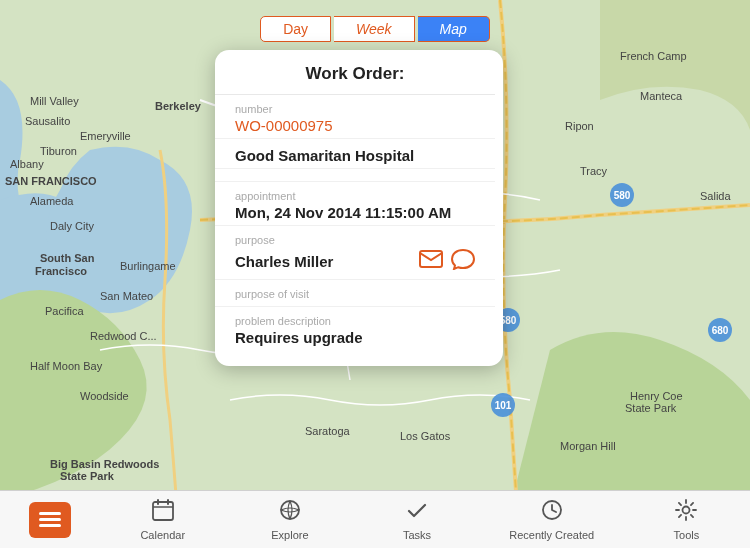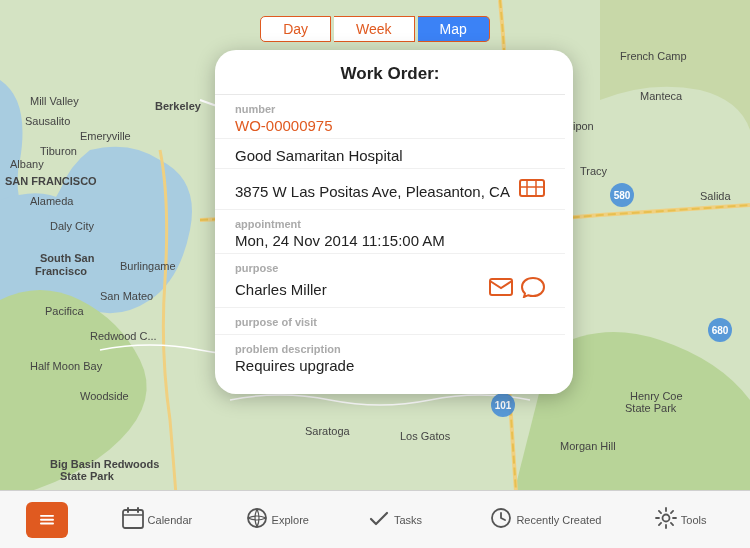--- a/index.html
+++ b/index.html
@@ -57,34 +57,35 @@
       min-width: 70px;
     }
     .nav-tab:first-child {
       border-radius: 5px 0 0 5px;
     }
     .nav-tab:last-child {
       border-radius: 0 5px 5px 0;
     }
     .nav-tab + .nav-tab {
       border-left: none;
+      font-style: italic;
     }
     .nav-tab.active {
       background: #3b82f6;
       color: white;
     }
 
     
     .work-order-card {
       position: absolute;
       top: 50px;
       left: 215px;
-      width: 358px;
+      width: 288px;
       background: white;
-      border-radius: 21px;
+      border-radius: 14px;
       box-shadow: 0 4px 20px rgba(0,0,0,0.25);
       z-index: 20;
       padding: 0 8px 16px 0;
       overflow: hidden;
     }
 
     .card-title {
       text-align: center;
       font-size: 17px;
       font-weight: 600;
@@ -97,28 +98,28 @@
       padding: 8px 20px 4px 20px;
       border-bottom: 1px solid #f0f0f0;
     }
     .card-field:last-child {
       border-bottom: none;
     }
 
     .field-label {
       font-size: 11px;
       color: #aaa;
-      font-weight: 700;
+      font-weight: 400;
       margin-bottom: 2px;
     }
 
     .field-value {
       font-size: 15px;
       color: #222;
-      font-weight: 400;
+      font-weight: 700;
     }
 
     .field-value.work-order-num {
       color: #e05a20;
       font-weight: 500;
     }
 
     .field-row {
       display: flex;
       align-items: center;
@@ -150,21 +151,21 @@
       background: #f7f7f7;
       border-top: 1px solid #d0d0d0;
       display: flex;
       align-items: center;
       justify-content: space-around;
       z-index: 10;
     }
 
     .bottom-nav-item {
       display: flex;
-      flex-direction: row;
+      flex-direction: column;
       align-items: center;
       gap: 3px;
       cursor: pointer;
       min-width: 70px;
       color: #555;
     }
 
     .bottom-nav-item .nav-label {
       font-size: 11px;
       color: #555;
@@ -279,32 +280,20 @@
   <div class="card-field">
     <div class="field-label">number</div>
     <div class="field-value work-order-num">WO-00000975</div>
   </div>
 
   <div class="card-field">
     <div class="field-value">Good Samaritan Hospital</div>
   </div>
 
   <div class="card-field">
-    <div class="field-row">
-      <div class="field-value" style="flex:1; padding-right:8px;">3875 W Las Positas Ave, Pleasanton, CA</div>
-      <span class="map-icon" title="Open in Map">
-        
-        <svg width="26" height="22" viewBox="0 0 26 22" fill="none" xmlns="http://www.w3.org/2000/svg">
-          <rect x="1" y="3" width="24" height="16" rx="2" stroke="#e05a20" stroke-width="2" fill="none"></rect>
-          <path d="M8 3 L8 19" stroke="#e05a20" stroke-width="1.5"></path>
-          <path d="M17 3 L17 19" stroke="#e05a20" stroke-width="1.5"></path>
-          <path d="M1 10 L25 10" stroke="#e05a20" stroke-width="1.5"></path>
-        </svg>
-      </span>
-    </div>
   </div>
 
   <div class="card-field">
     <div class="field-label">appointment</div>
     <div class="field-value">Mon, 24 Nov 2014 11:15:00 AM</div>
   </div>
 
   <div class="card-field">
     <div class="field-label">purpose</div>
     <div class="field-row">

